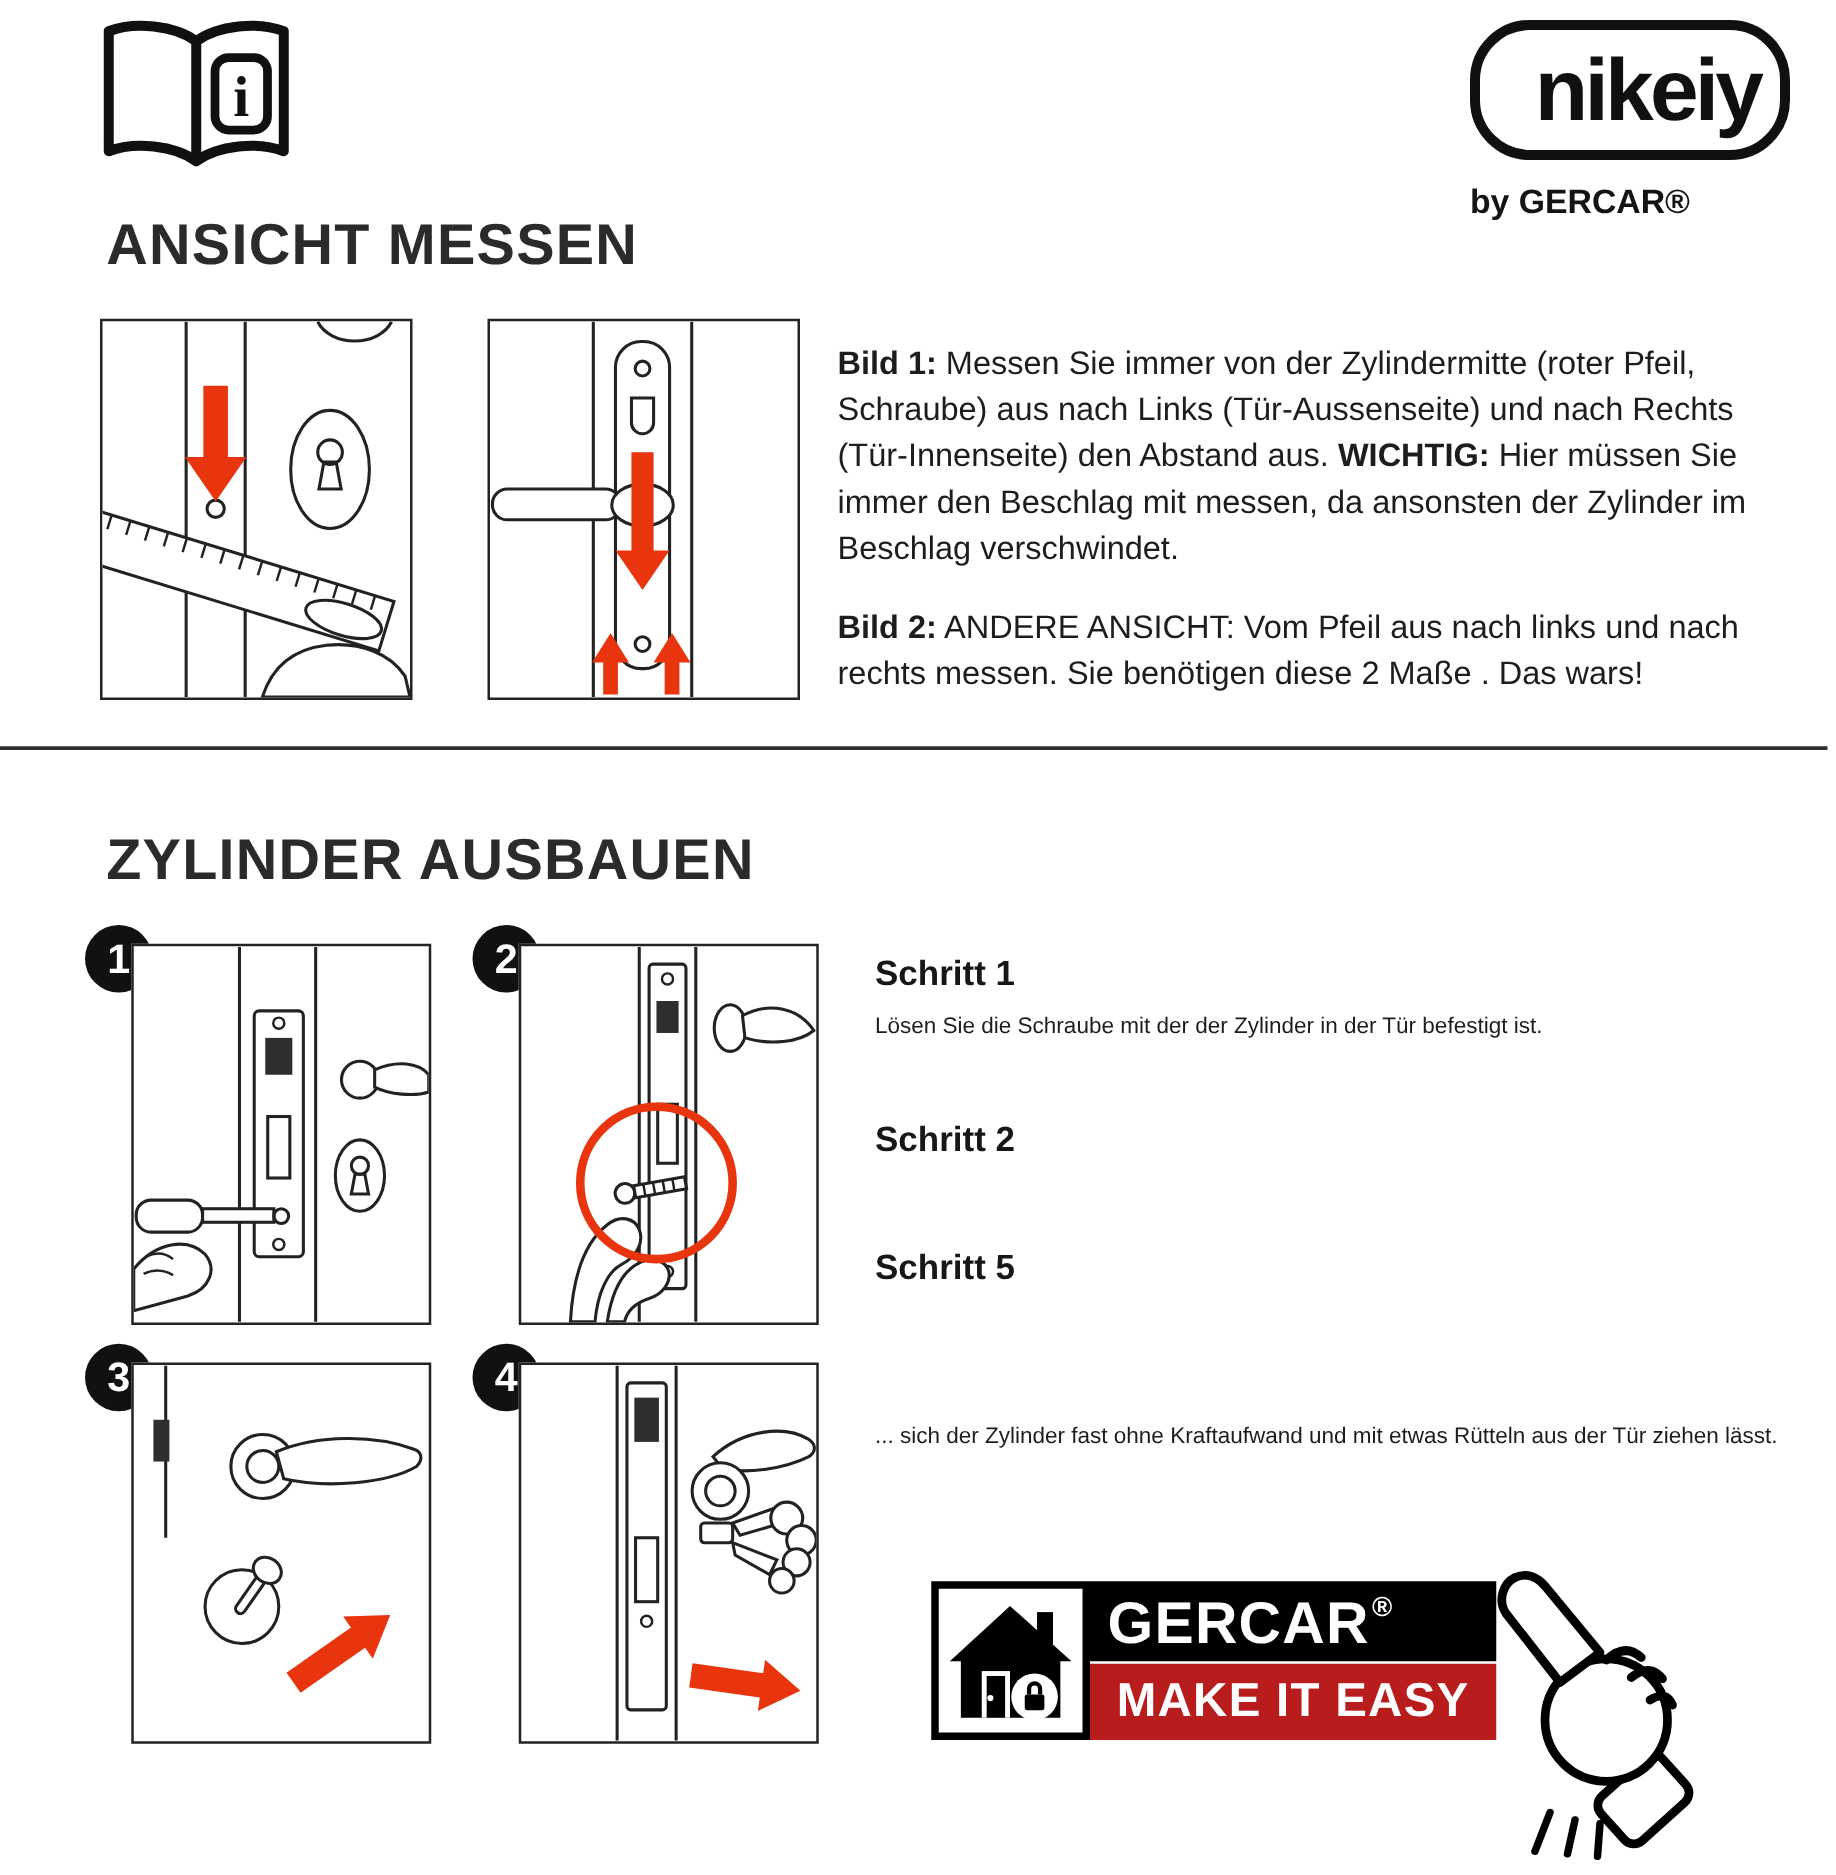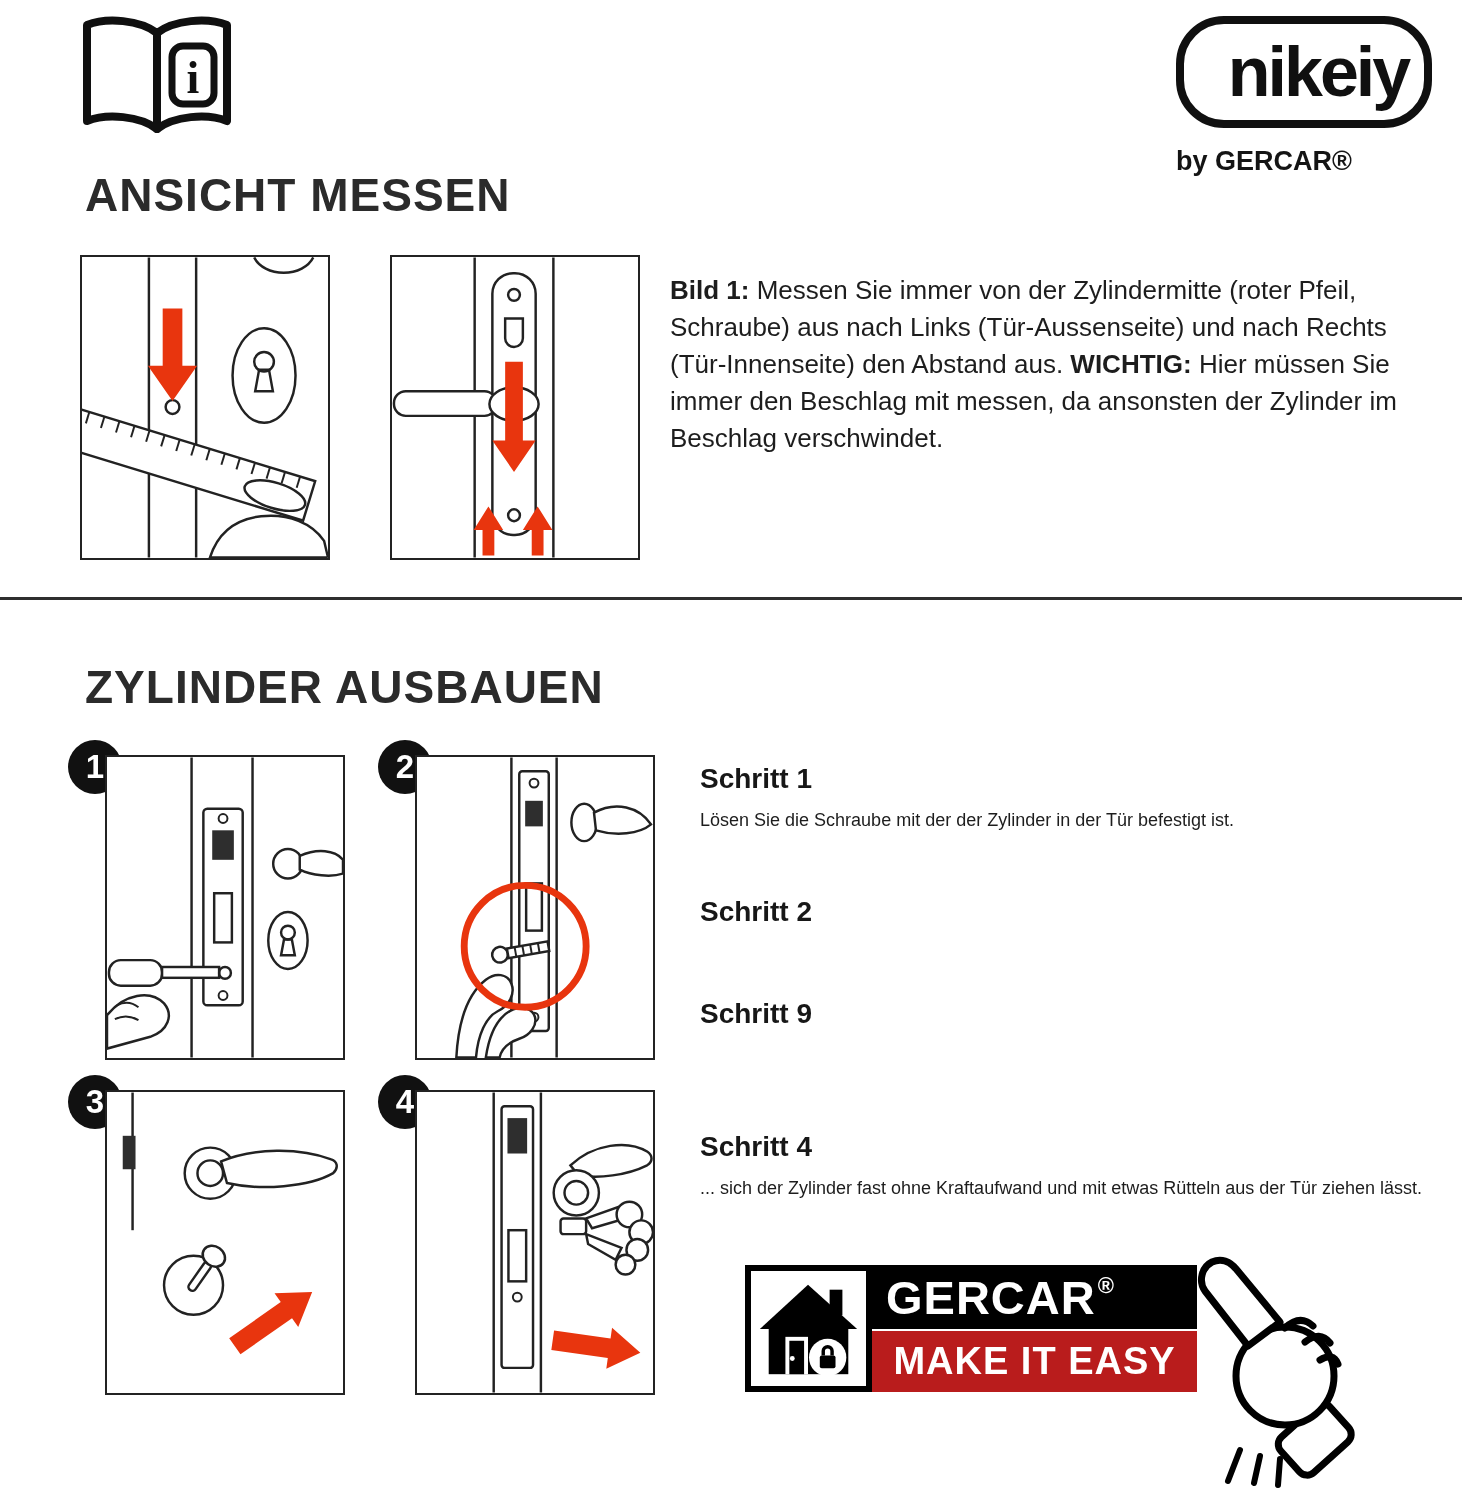--- a/index.html
+++ b/index.html
@@ -178,20 +178,21 @@
       <rect x="2" y="136" width="104" height="25" rx="12" fill="#fff" stroke="#222" stroke-width="2.5"></rect>
       <ellipse cx="124" cy="149" rx="25" ry="17" fill="#fff" stroke="#222" stroke-width="2.5"></ellipse>
       <path fill="#e8350e" d="M115 106 h18 v80 h13 l-22 32 -22 -32 h13 z"></path>
       <path fill="#e8350e" d="M92 303 v-26 h-9 l15 -24 15 24 h-9 v26 z"></path>
       <path fill="#e8350e" d="M142 303 v-26 h-9 l15 -24 15 24 h-9 v26 z"></path>
     </svg>
   </figure>
 
   <div class="abs messen-text">
     <p><b>Bild 1:</b> <span>Messen Sie immer von der Zylindermitte (roter Pfeil, Schraube) aus nach Links (Tür-Aussenseite) und nach Rechts (Tür-Innenseite) den Abstand aus.</span> <b>WICHTIG:</b> <span>Hier müssen Sie immer den Beschlag mit messen, da ansonsten der Zylinder im Beschlag verschwindet.</span></p>
+    <p><b>Bild 2:</b> <span>ANDERE ANSICHT: Vom Pfeil aus nach links und nach rechts messen. Sie benötigen diese 2 Maße . Das wars!</span></p>
   </div>
 
   <div class="abs divider"></div>
 
   <h1 class="abs sec-title title-ausbauen">ZYLINDER AUSBAUEN</h1>
 
   <div class="abs badge badge-1">1</div>
   <div class="abs badge badge-2">2</div>
   <div class="abs badge badge-3">3</div>
   <div class="abs badge badge-4">4</div>
@@ -302,24 +303,23 @@
   </figure>
 
   <div class="abs step-block step-1">
     <div class="step-label">Schritt 1</div>
     <div class="step-text">Lösen Sie die Schraube mit der der Zylinder in der Tür befestigt ist.</div>
   </div>
   <div class="abs step-block step-2">
     <div class="step-label">Schritt 2</div>
   </div>
   <div class="abs step-block step-3">
-    <div class="step-label">Schritt 9</div>
+    <div class="step-label">Schritt 5</div>
   </div>
   <div class="abs step-block step-4">
-    <div class="step-label">Schritt 4</div>
     <div class="step-text">... sich der Zylinder fast ohne Kraftaufwand und mit etwas Rütteln aus der Tür ziehen lässt.</div>
   </div>
 
   <div class="abs house-box">
     <svg viewBox="0 0 115 115" width="113" height="113">
       <rect x="79" y="18" width="13" height="26" fill="#000"></rect>
       <path d="M8 58 L57 13 L107 58 Z" fill="#000"></path>
       <rect x="17" y="54" width="81" height="50" fill="#000"></rect>
       <rect x="34" y="66" width="23" height="38" fill="#fff"></rect>
       <rect x="38" y="70" width="15" height="34" fill="#000"></rect>

